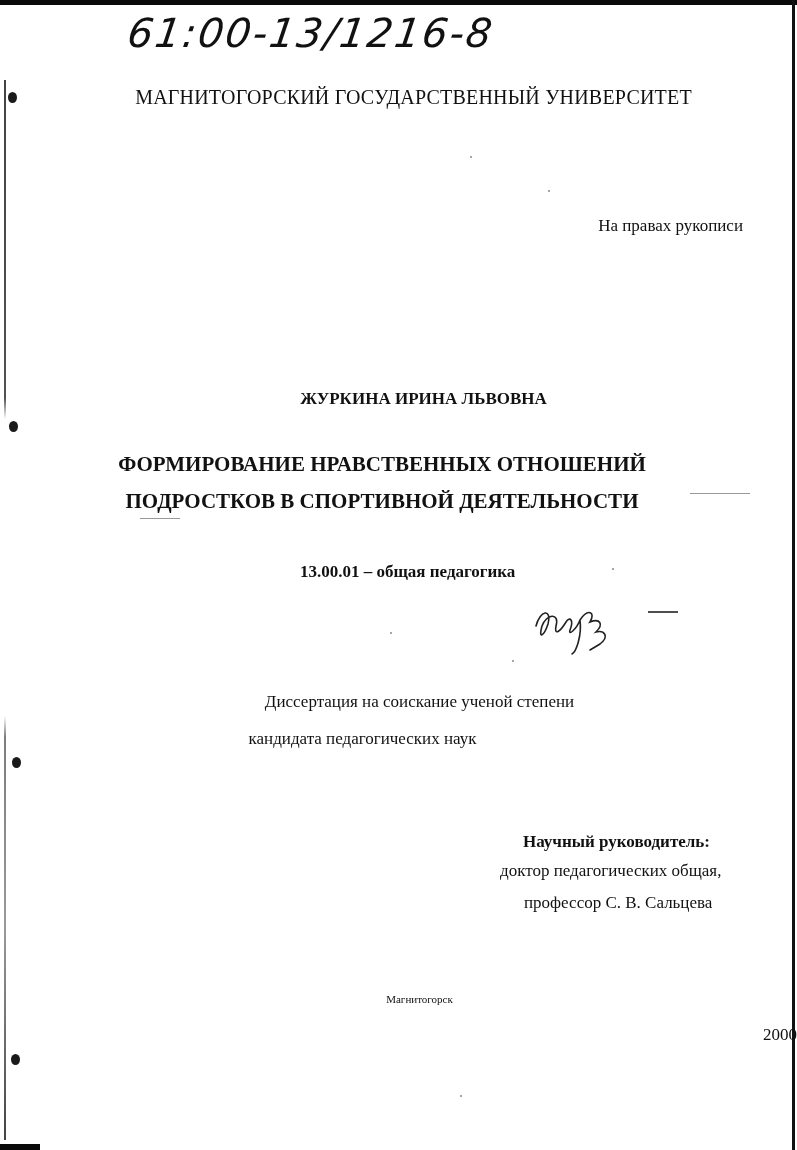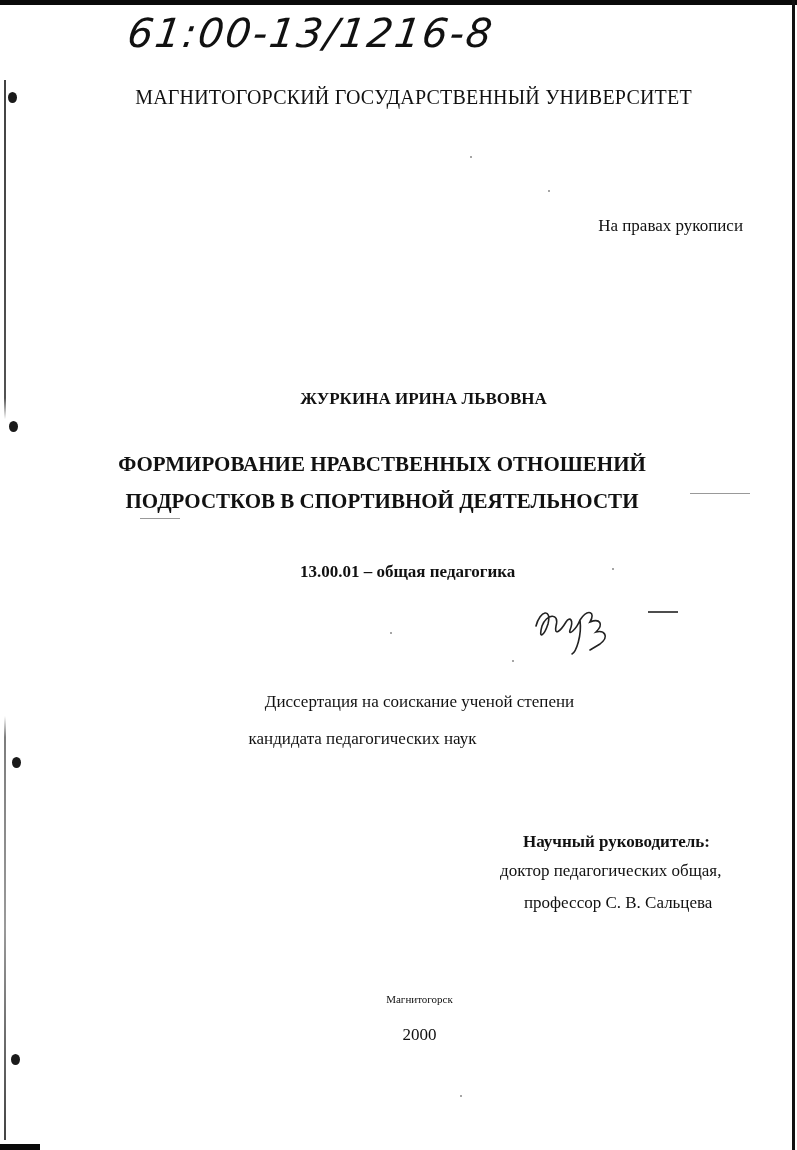--- a/index.html
+++ b/index.html
@@ -79,21 +79,21 @@
     .adv-degree {
       left: 500px; top: 861px; font-size: 17px;
     }
     .adv-name {
       left: 524px; top: 893px; font-size: 17px;
     }
     .city {
       left: 0; width: 797px; top: 993px; font-size: 11px; padding-left: 42px; box-sizing: border-box;
     }
     .year {
-      left: 0; width: 797px; top: 1025px; font-size: 17px; padding-left: 42px; box-sizing: border-box;
+      left: 0; width: 797px; top: 1025px; font-size: 17px; padding-left: 42px; box-sizing: border-box; text-align: right;
     }
     .speck {
       position: absolute; width: 2px; height: 2px; background: #888; border-radius: 50%;
     }
     .dash-line {
       position: absolute; height: 1px; background: #999;
     }
   </style>
 </head>
 <body>

